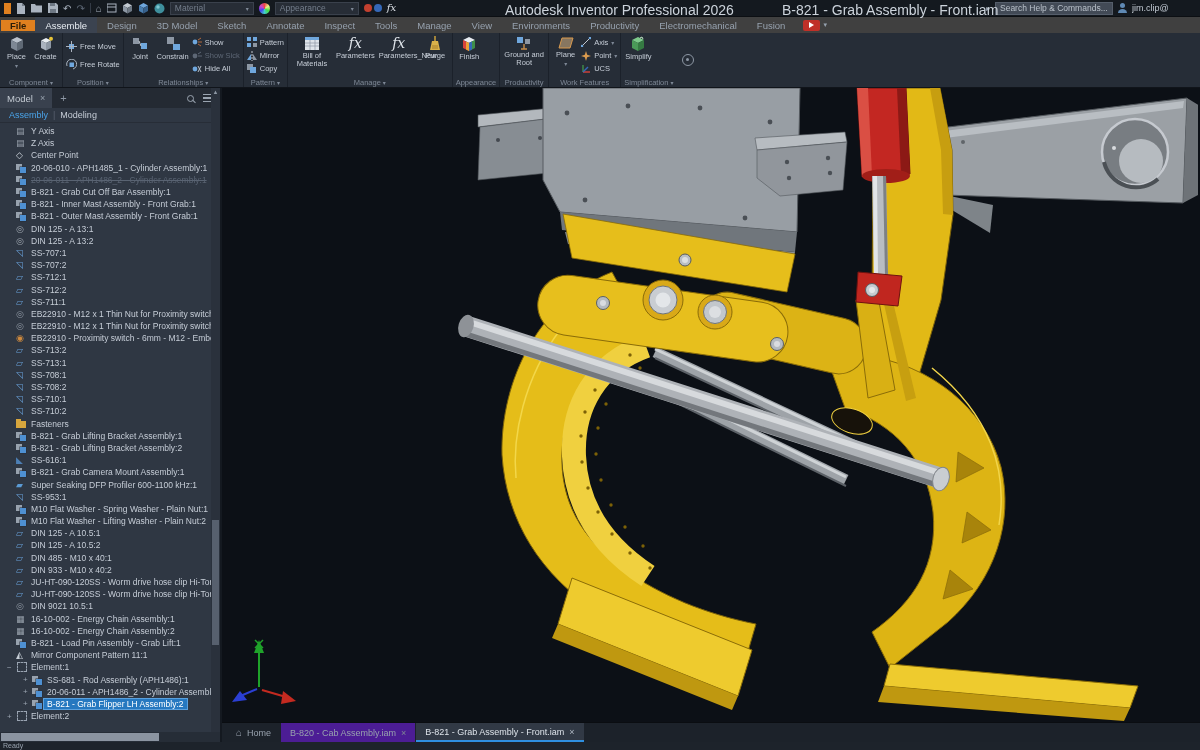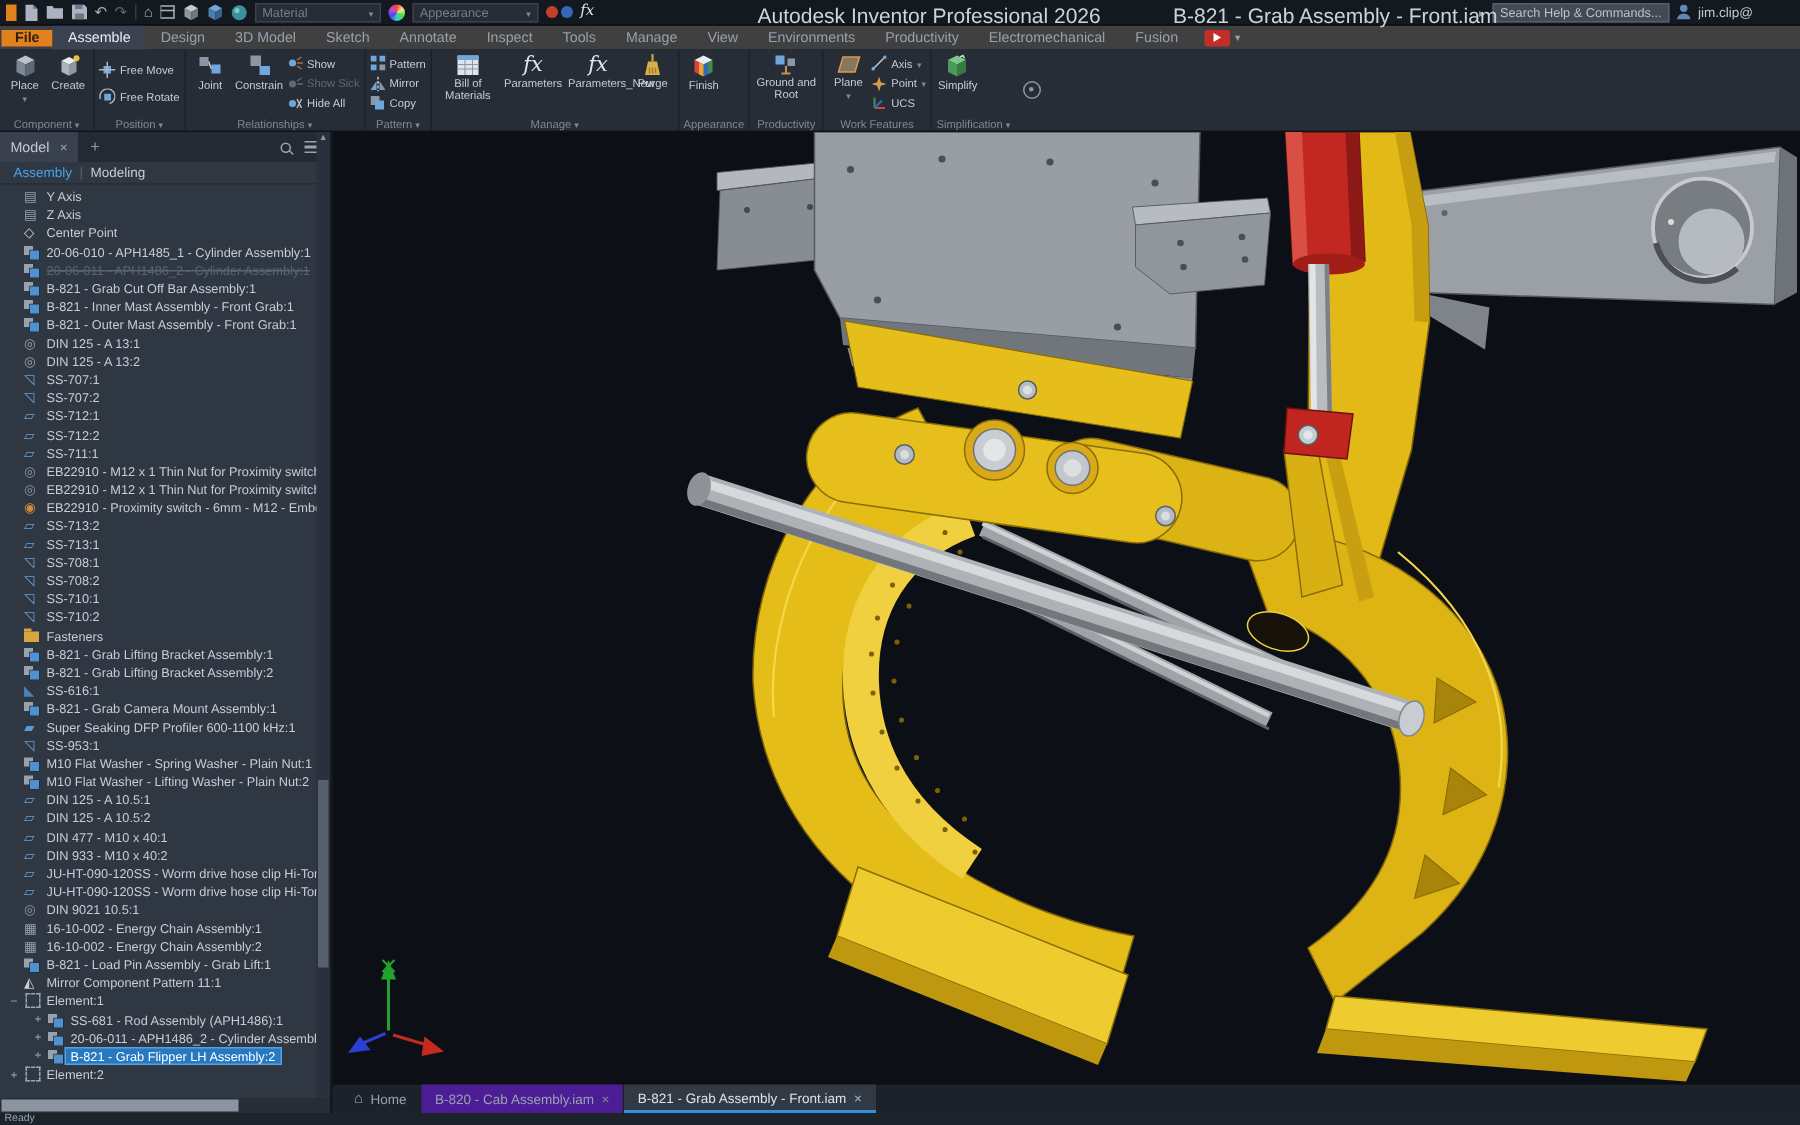--- a/index.html
+++ b/index.html
@@ -663,21 +663,21 @@
           <span class="lbl">DIN 125 - A 10.5:1</span>
         </div>
         <div class="trow">
           <span class="exp"></span>
           <span class="ti" style="color: rgb(104, 160, 216);">▱</span>
           <span class="lbl">DIN 125 - A 10.5:2</span>
         </div>
         <div class="trow">
           <span class="exp"></span>
           <span class="ti" style="color: rgb(104, 160, 216);">▱</span>
-          <span class="lbl">DIN 477 - M10  x 40:1</span>
+          <span class="lbl">DIN 485 - M10  x 40:1</span>
         </div>
         <div class="trow">
           <span class="exp"></span>
           <span class="ti" style="color: rgb(104, 160, 216);">▱</span>
           <span class="lbl">DIN 933 - M10  x 40:2</span>
         </div>
         <div class="trow">
           <span class="exp"></span>
           <span class="ti" style="color: rgb(104, 160, 216);">▱</span>
           <span class="lbl">JU-HT-090-120SS - Worm drive hose clip Hi-Torque 90-120mm:1</span>

